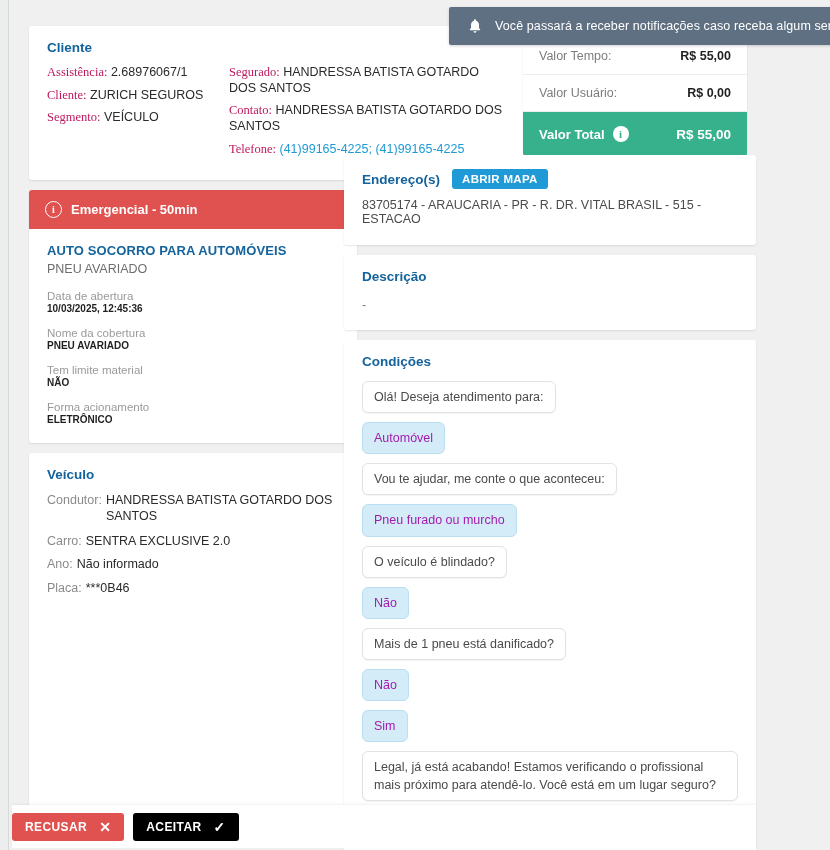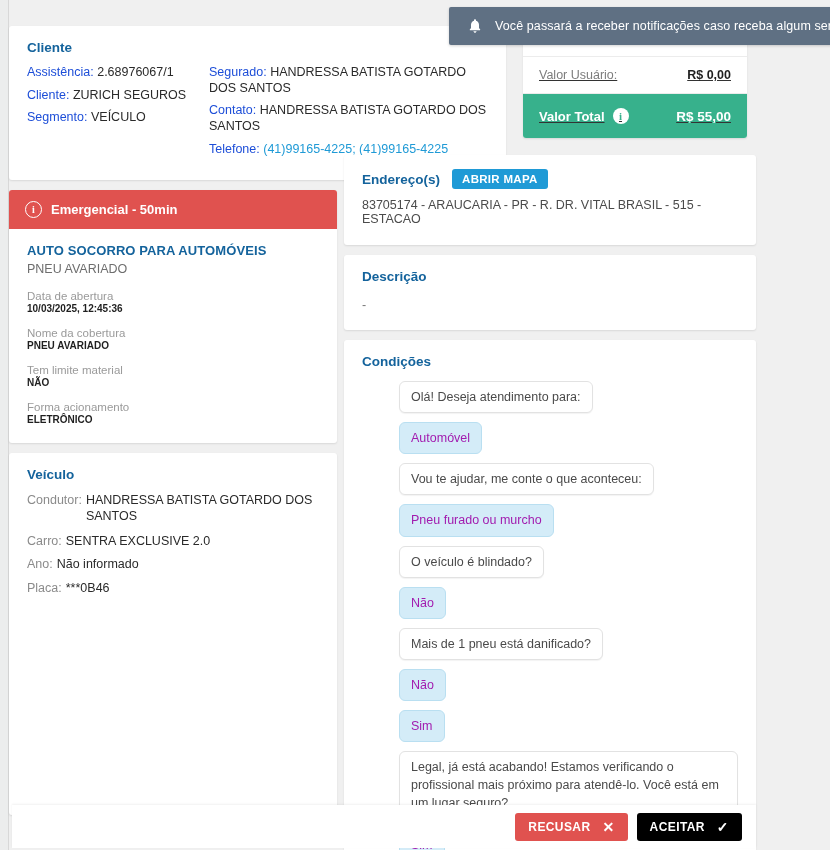--- a/index.html
+++ b/index.html
@@ -54,33 +54,32 @@
   .toast-text {
     font-size: 12.5px;
     letter-spacing: .1px;
     overflow: hidden;
     text-overflow: clip;
   }
 
   
   .col-left {
     position: absolute;
-    left: 0; top: 26px;
+    left: 20px; top: 26px;
     width: 288px;
   }
   .col-mid {
     position: absolute;
     left: 335px; top: 155px;
     width: 412px;
   }
   .col-topright {
     position: absolute;
-    left: 514px; top: 20px;
+    left: 514px; top: 38px;
     width: 224px;
-    text-decoration: underline;
   }
 
   .card {
     background: #ffffff;
     border-radius: 3px;
     box-shadow: 0 1px 2px rgba(0,0,0,.10);
     margin-bottom: 10px;
     overflow: hidden;
   }
   .card-pad { padding: 14px 18px 16px 18px; }
@@ -93,21 +92,21 @@
   }
 
   
   .cliente-grid {
     display: flex;
     gap: 0px;
   }
   .cliente-col-a { width: 182px; }
   .cliente-col-b { flex: 1; }
   .kv { margin-bottom: 7px; line-height: 1.25; font-size: 12.5px; }
-  .kv .k { color: #1d4ed8; }
+  .kv .k { color: #be185d; font-family: Liberation Serif, serif; }
   .kv .v { color: #2a2a2a; }
   .kv .v.link { color: #1f9ad6; }
 
   
   .val-row {
     display: flex;
     justify-content: space-between;
     align-items: center;
     padding: 11px 16px;
     border-bottom: 1px solid #ececec;
@@ -242,37 +241,35 @@
     background: #ffffff;
     border: 1px solid #e2e2e2;
     color: #4a4a4a;
     box-shadow: 0 1px 1px rgba(0,0,0,.05);
   }
   .bubble.a {
     background: #d4ecf8;
     border: 1px solid #b9dff1;
     color: #a21caf;
   }
-  .bubble-row { display: block; margin-left: 37px; }
+  .bubble-row { display: block; }
 
   
   .footer {
     position: absolute;
     left: 3px; top: 805px;
     width: 744px;
     height: 43px;
     background: #ffffff;
     display: flex;
     align-items: center;
-    justify-content: flex-end;
     gap: 9px;
     padding-right: 14px;
     box-sizing: border-box;
     box-shadow: 0 -1px 2px rgba(0,0,0,.06);
-    padding-left: 30px;
   }
   .btn-action {
     border: 0;
     border-radius: 3px;
     color: #ffffff;
     font-weight: bold;
     font-size: 12px;
     letter-spacing: .4px;
     padding: 7px 13px;
     display: inline-flex;

